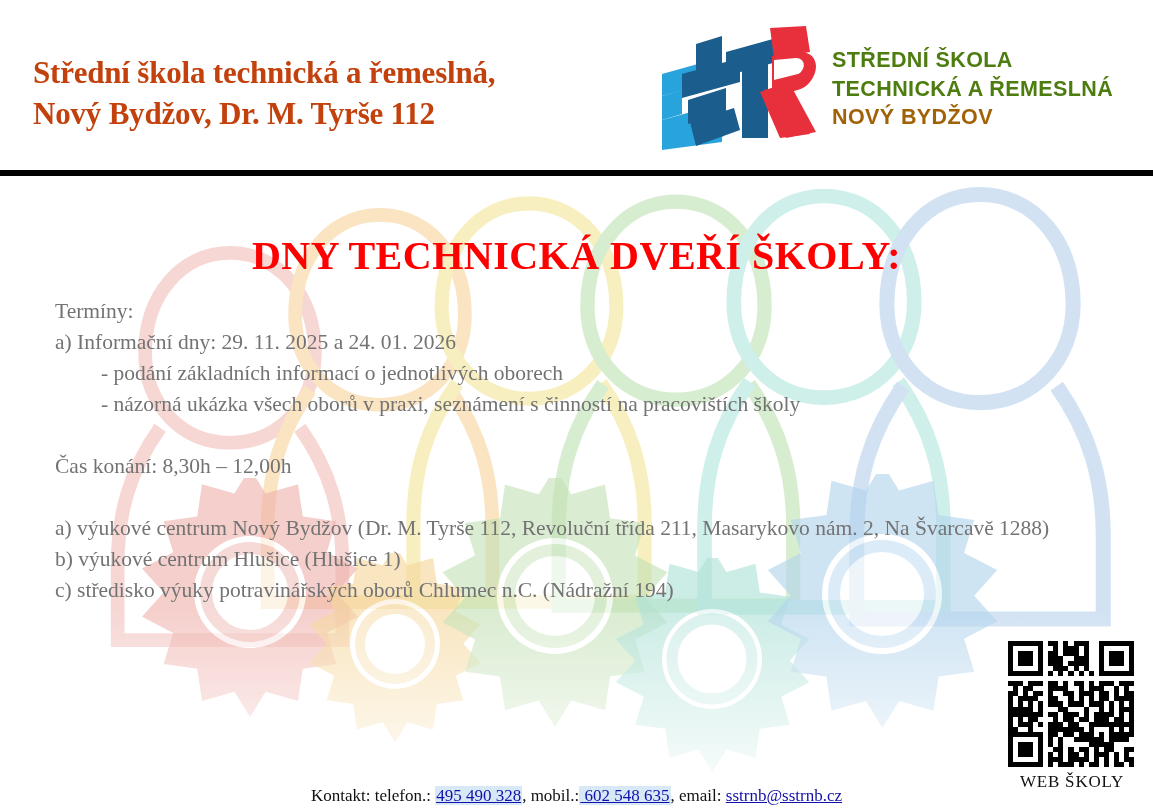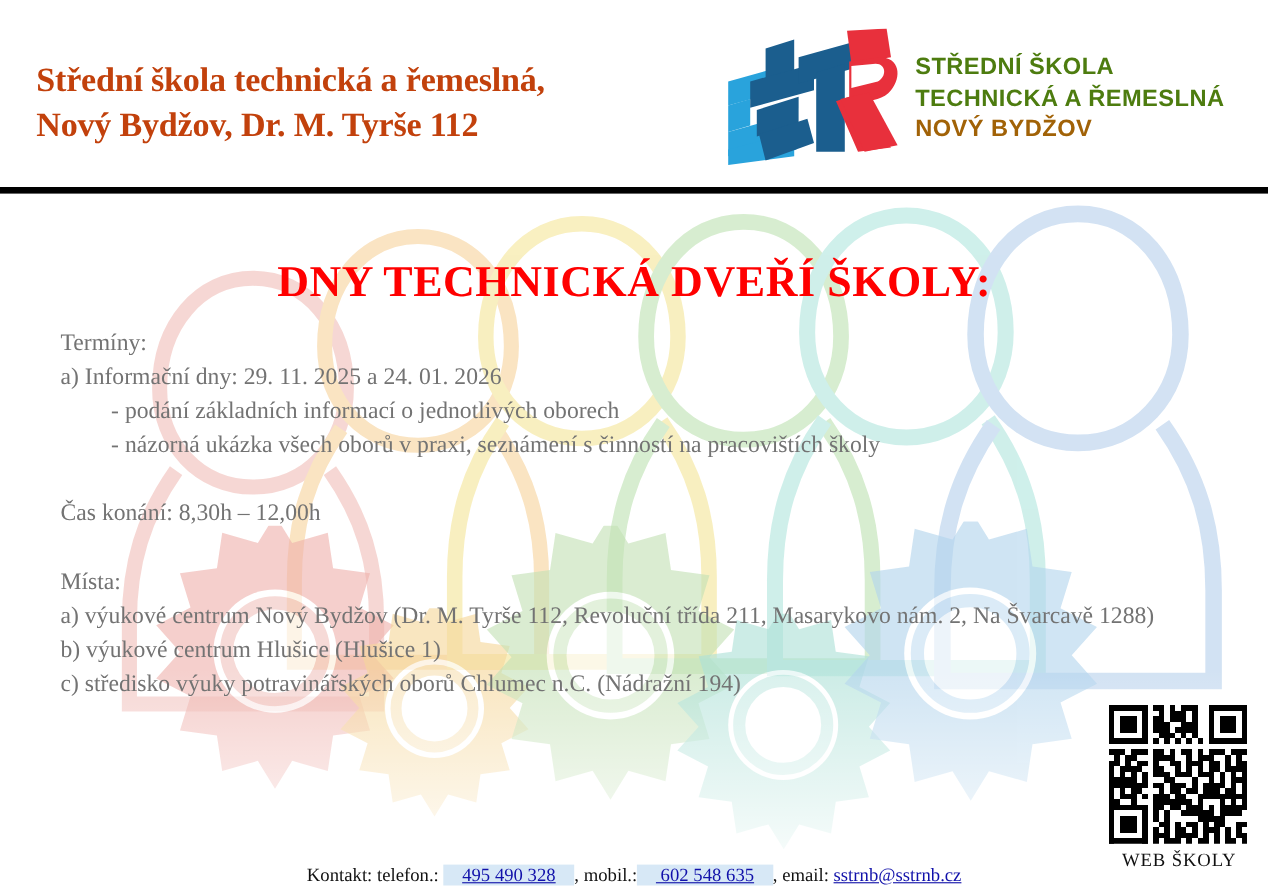--- a/index.html
+++ b/index.html
@@ -163,21 +163,21 @@
     z-index: 4;
     white-space: nowrap;
   }
   #footer a,
   #footer .lnk {
     color: #1111AA;
     text-decoration: underline;
   }
   #footer .hl {
     background: #D7E8F6;
-    padding: 0 17px;
+    padding: 0 1px;
   }
 </style>
 </head>
 <body>
 
 <div id="poster">
 
   <svg id="bg-art" viewBox="0 0 1153 633" preserveAspectRatio="none" aria-hidden="true">
     <defs>
       <linearGradient id="gFade" x1="0" y1="0" x2="0" y2="1">
@@ -312,21 +312,20 @@
     <div id="main-title">DNY TECHNICKÁ DVEŘÍ ŠKOLY:</div>
 
     <div id="body-text">
       <span class="row">Termíny:</span>
       <span class="row">a) Informační dny: 29. 11. 2025 a 24. 01. 2026</span>
       <span class="row indent">- podání základních informací o jednotlivých oborech</span>
       <span class="row indent">- názorná ukázka všech oborů v praxi, seznámení s činností na pracovištích školy</span>
       <span class="gap"></span>
       <span class="row">Čas konání: 8,30h – 12,00h</span>
       <span class="gap"></span>
-      <span class="row">Místa:</span>
       <span class="row">a) výukové centrum Nový Bydžov (Dr. M. Tyrše 112, Revoluční třída 211, Masarykovo nám. 2, Na Švarcavě 1288)</span>
       <span class="row">b) výukové centrum Hlušice (Hlušice 1)</span>
       <span class="row">c) středisko výuky potravinářských oborů Chlumec n.C. (Nádražní 194)</span>
     </div>
   </div>
 
   <div id="qr-wrap">
     <svg id="qr-code" viewBox="0 0 25 25" shape-rendering="crispEdges" aria-hidden="true">
       <rect x="0" y="0" width="25" height="25" fill="#ffffff"></rect>
       <g fill="#000000">

